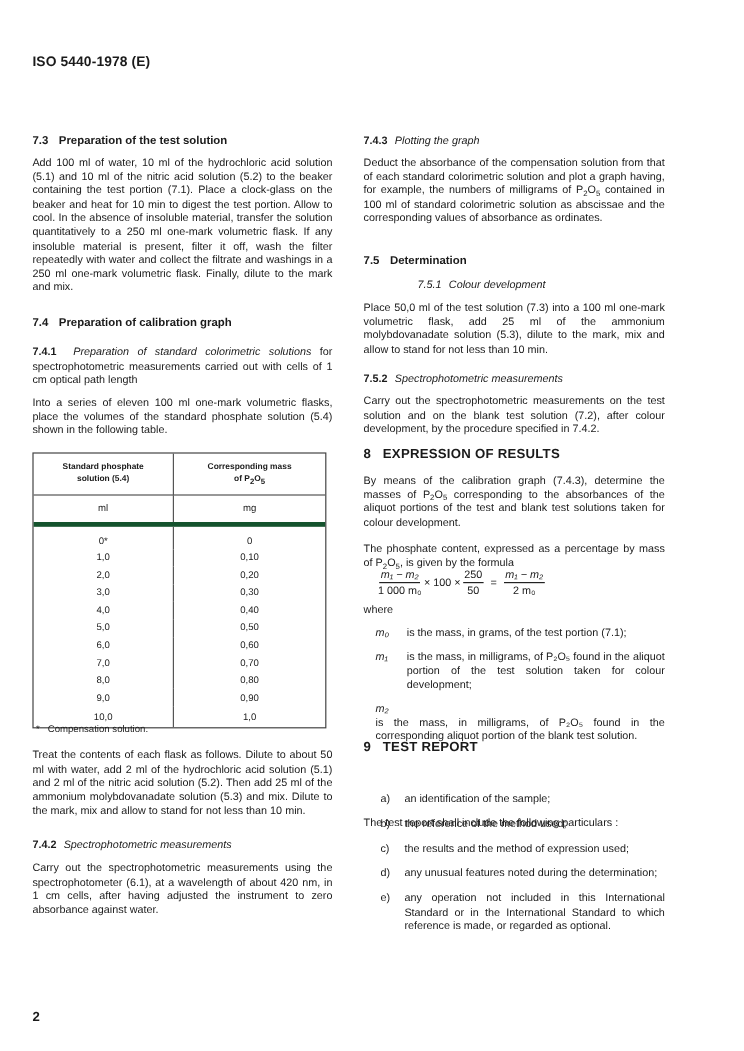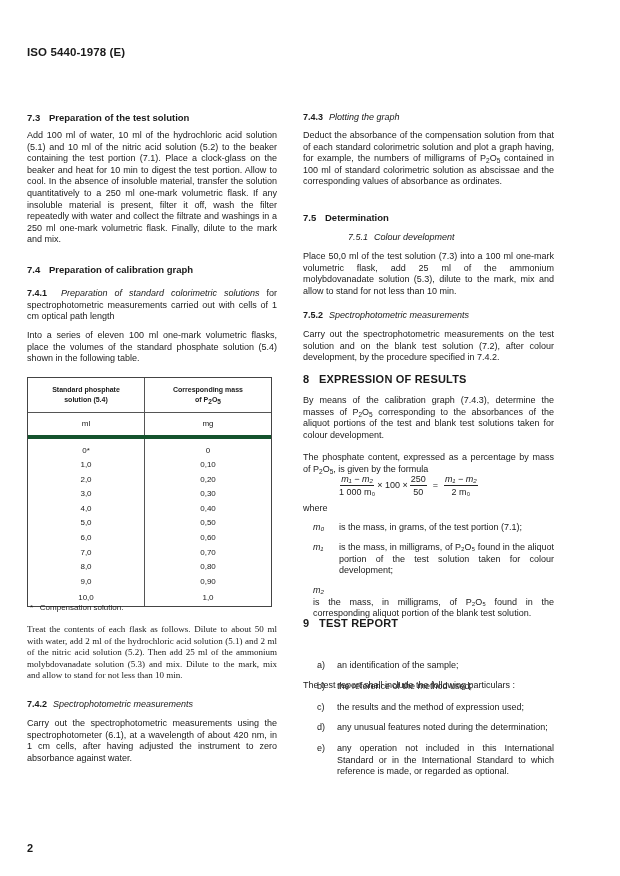--- a/index.html
+++ b/index.html
@@ -22,21 +22,21 @@
   .h1 .num { display: inline-block; width: 16px; }
   sub { font-size: 6.5px; vertical-align: -2px; line-height: 0; }
   table.cal { border-collapse: collapse; width: 243px; font-size: 8px; }
   table.cal td, table.cal th { text-align: center; padding: 0; }
   table.cal th { font-weight: bold; font-size: 7px; line-height: 10px; height: 34px; border-bottom: 1px solid #555; }
   table.cal td.unit { height: 22px; border-bottom: 4px solid #14532d; font-size: 8px; }
   table.cal tr.row td { height: 14.6px; }
   table.cal .c1 { width: 116px; border-right: 1px solid #555; }
   .tbl-wrap { border: 1.5px solid #444; }
   .footnote { font-size: 8px; }
-  .formula { display: flex; align-items: center; font-size: 9px; margin-left: 24px; }
+  .formula { display: flex; align-items: center; font-size: 9px; }
   .frac { display: inline-flex; flex-direction: column; align-items: center; margin: 0 2px; }
   .frac .n { border-bottom: 1px solid #222; padding: 0 1px; line-height: 11px; }
   .frac .d { line-height: 12px; }
   i.v { font-style: italic; }
   .def { display: flex; }
   .def .sym { width: 26px; flex: none; font-style: italic; }
   .list-item { display: flex; }
   .list-item .lbl { width: 20px; flex: none; }
   .page-no { position: absolute; left: 27px; top: 843px; font-size: 11px; font-weight: bold; }
 </style>
@@ -122,21 +122,21 @@
             <td>1,0</td>
           </tr>
     </tbody>
       </table>
   </div>
 
   <div class="abs footnote" style="top:602px; left:3px;">
     <span>*</span>&nbsp;&nbsp;&nbsp;<span>Compensation solution.</span>
   </div>
 
-  <p class="abs" style="top:624px; width:250px;font-family:Liberation Serif, serif;">Treat the contents of each flask as follows. Dilute to about 50 ml with water, add 2 ml of the hydrochloric acid solution (5.1) and 2 ml of the nitric acid solution (5.2). Then add 25 ml of the ammonium molybdovanadate solution (5.3) and mix. Dilute to the mark, mix and allow to stand for not less than 10 min.</p>
+  <p class="abs" style="top:624px; width:250px;">Treat the contents of each flask as follows. Dilute to about 50 ml with water, add 2 ml of the hydrochloric acid solution (5.1) and 2 ml of the nitric acid solution (5.2). Then add 25 ml of the ammonium molybdovanadate solution (5.3) and mix. Dilute to the mark, mix and allow to stand for not less than 10 min.</p>
 
   <div class="abs h3" style="top:699px;">
     <span class="num">7.4.2</span><span class="title">Spectrophotometric measurements</span>
   </div>
   <p class="abs" style="top:718px; width:250px;">Carry out the spectrophotometric measurements using the spectrophotometer (6.1), at a wavelength of about 420 nm, in 1 cm cells, after having adjusted the instrument to zero absorbance against water.</p>
 </div>
 
 <div class="col right">
   <div class="abs h3" style="top:112px;">
     <span class="num">7.4.3</span><span class="title">Plotting the graph</span>

